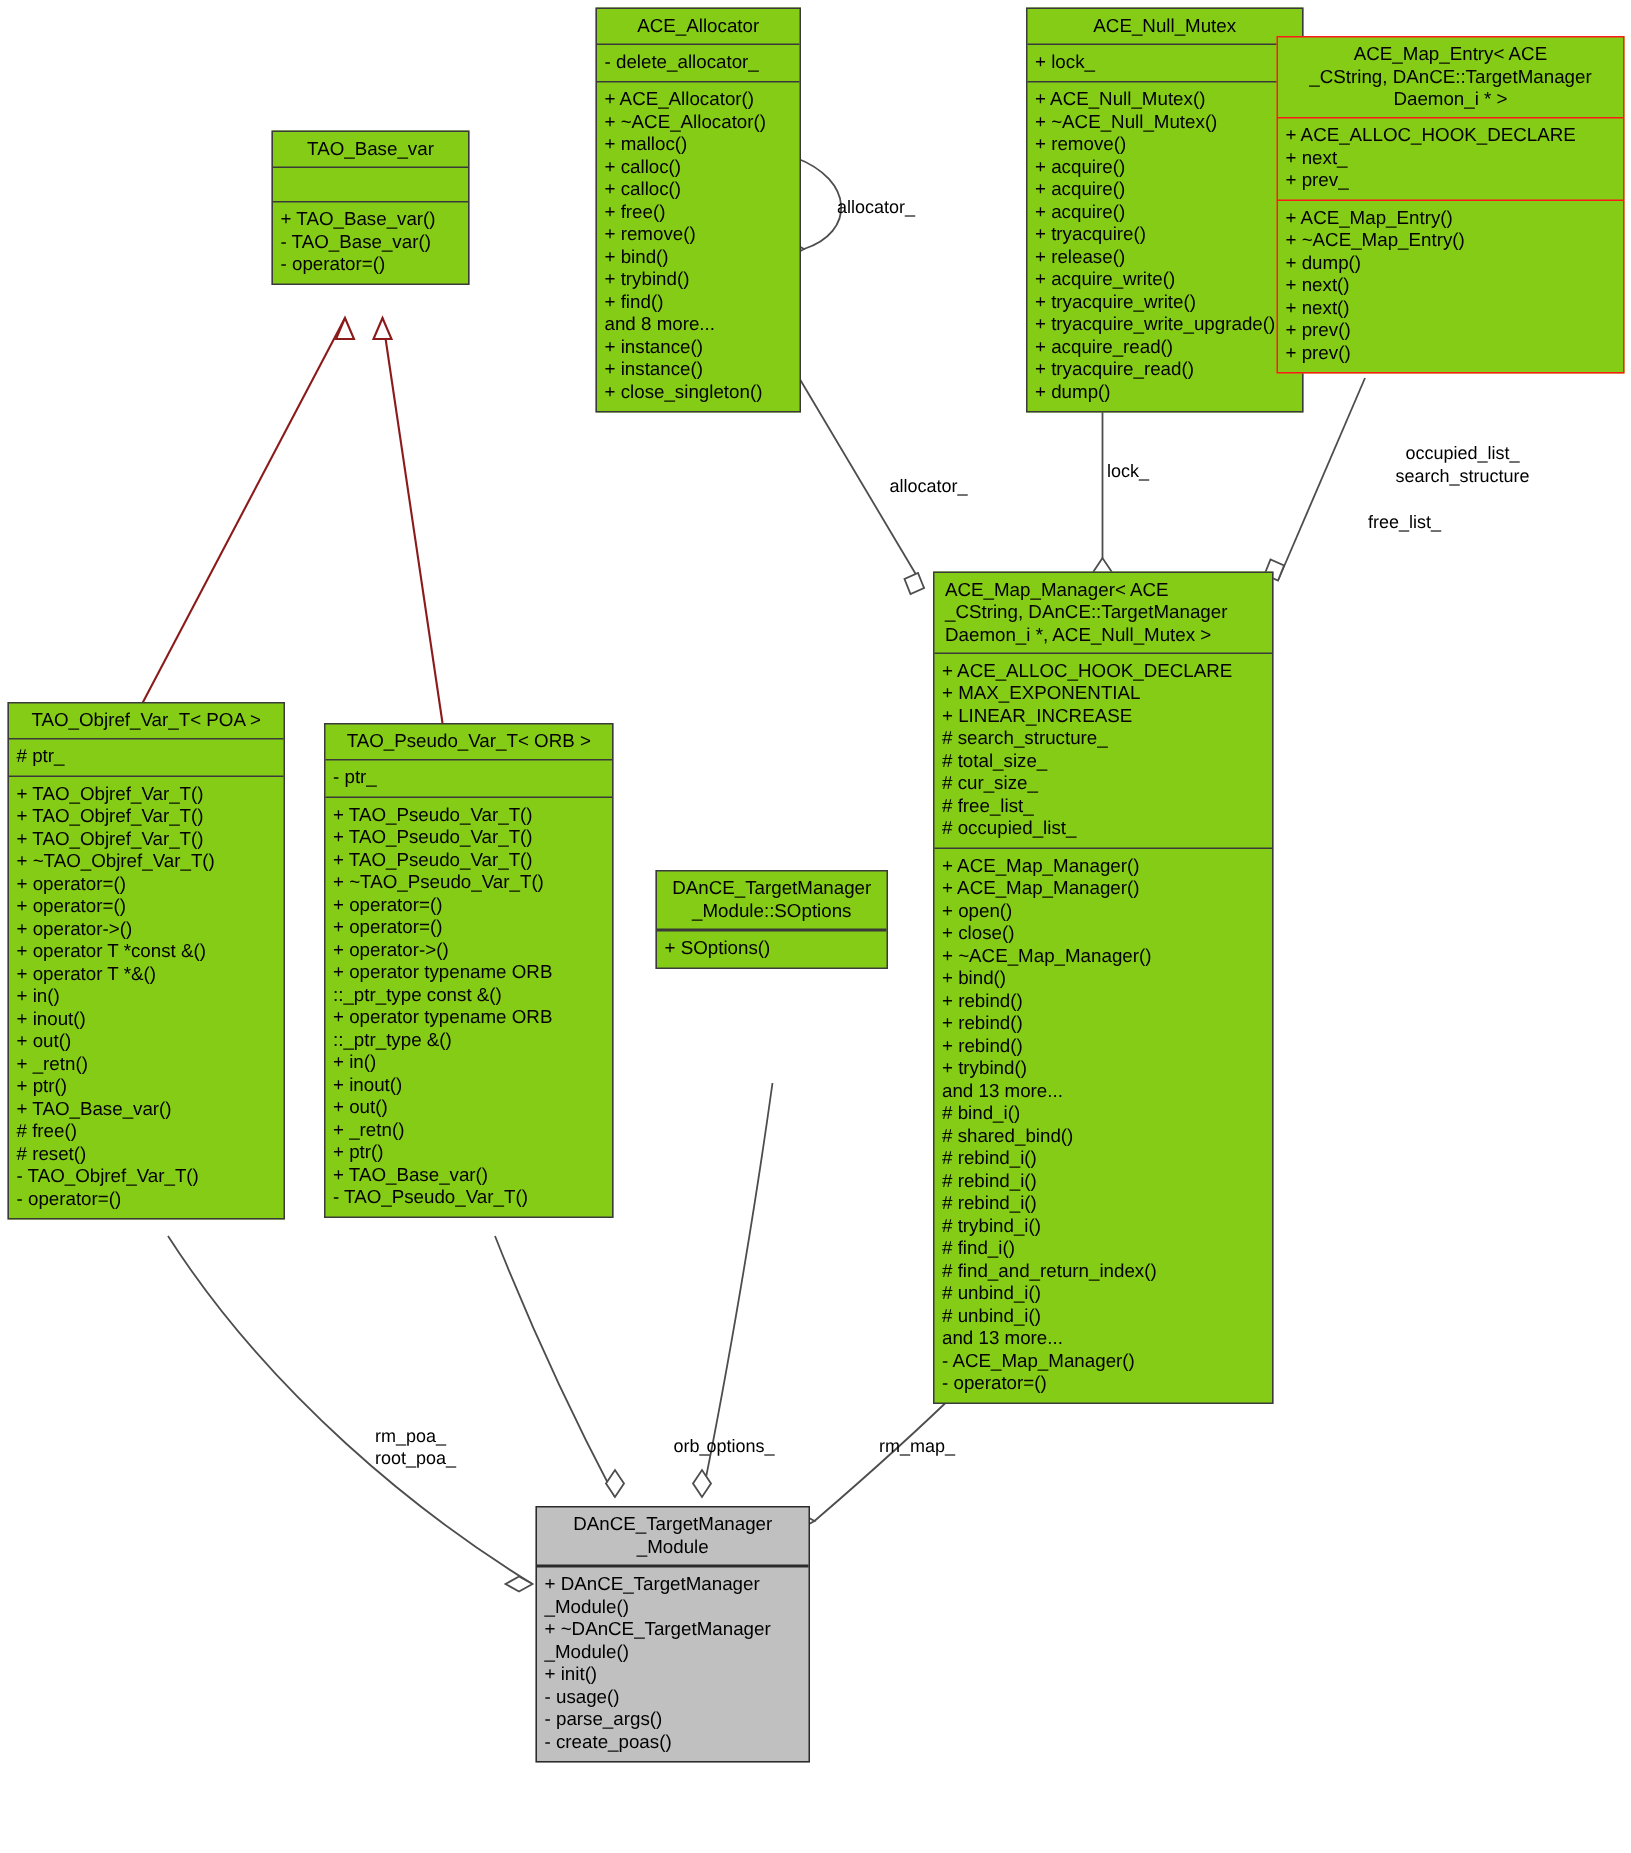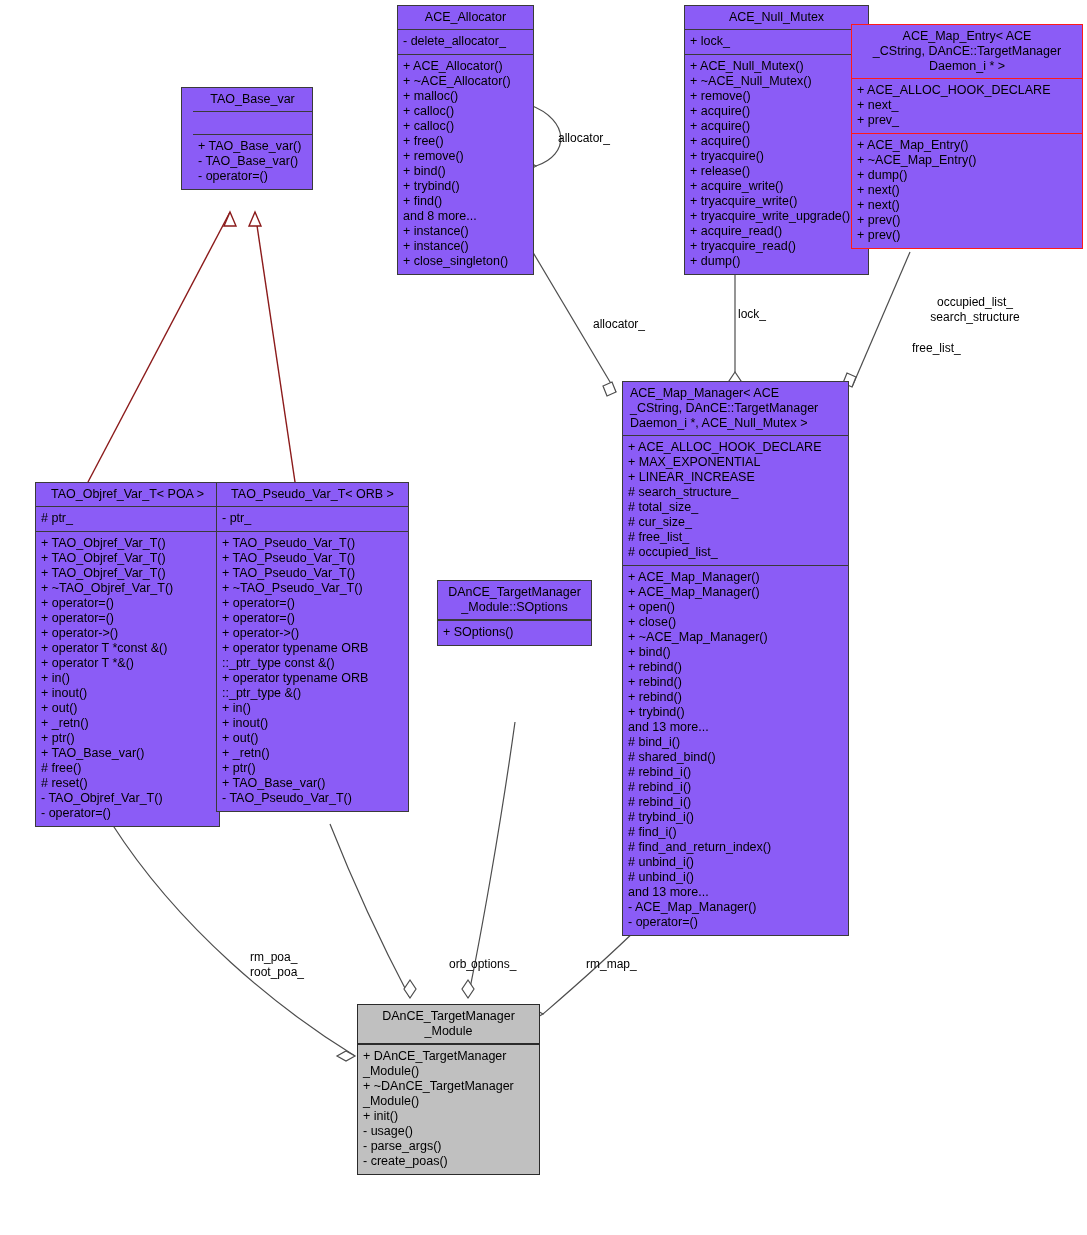--- a/index.html
+++ b/index.html
@@ -20,21 +20,21 @@
     left: 0;
     top: 0;
     width: 1087px;
     height: 1235px;
     pointer-events: none;
   }
   .uml-box {
     position: absolute;
     box-sizing: border-box;
     border: 1px solid #3a3a3a;
-    background: #8b5cf6;
+    background: #84cc16;
     z-index: 5;
   }
   .uml-box.red {
     border-color: #ff1a1a;
   }
   .uml-box.shaded {
     background: #c0c0c0;
     border-color: #2b2b2b;
   }
   .uml-title {
@@ -193,33 +193,33 @@
       <div class="uml-row">+ ACE_Map_Entry()</div>
       <div class="uml-row">+ ~ACE_Map_Entry()</div>
       <div class="uml-row">+ dump()</div>
       <div class="uml-row">+ next()</div>
       <div class="uml-row">+ next()</div>
       <div class="uml-row">+ prev()</div>
       <div class="uml-row">+ prev()</div>
     </div>
   </div>
 
-  <div class="uml-box" style="left:181px; top:87px; width:132px;padding-left:11px;">
+  <div class="uml-box" style="left:181px; top:87px; width:132px;">
     <div class="uml-title">TAO_Base_var</div>
     <div class="sep"></div>
     <div class="uml-section" style="height:13px;"></div>
     <div class="sep"></div>
     <div class="uml-section">
       <div class="uml-row">+ TAO_Base_var()</div>
       <div class="uml-row">- TAO_Base_var()</div>
       <div class="uml-row">- operator=()</div>
     </div>
   </div>
 
-  <div class="uml-box" style="left:5px; top:482px; width:185px;margin-left:30px;">
+  <div class="uml-box" style="left:5px; top:468px; width:185px;">
     <div class="uml-title">TAO_Objref_Var_T&lt; POA &gt;</div>
     <div class="sep"></div>
     <div class="uml-section">
       <div class="uml-row"># ptr_</div>
     </div>
     <div class="sep"></div>
     <div class="uml-section">
       <div class="uml-row">+ TAO_Objref_Var_T()</div>
       <div class="uml-row">+ TAO_Objref_Var_T()</div>
       <div class="uml-row">+ TAO_Objref_Var_T()</div>

